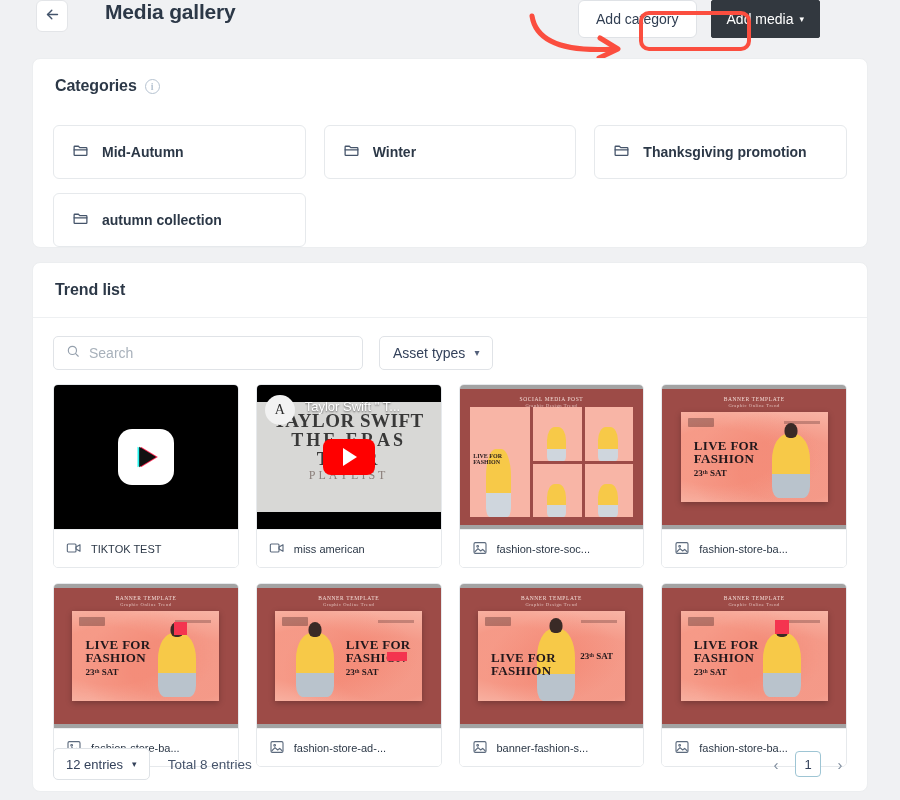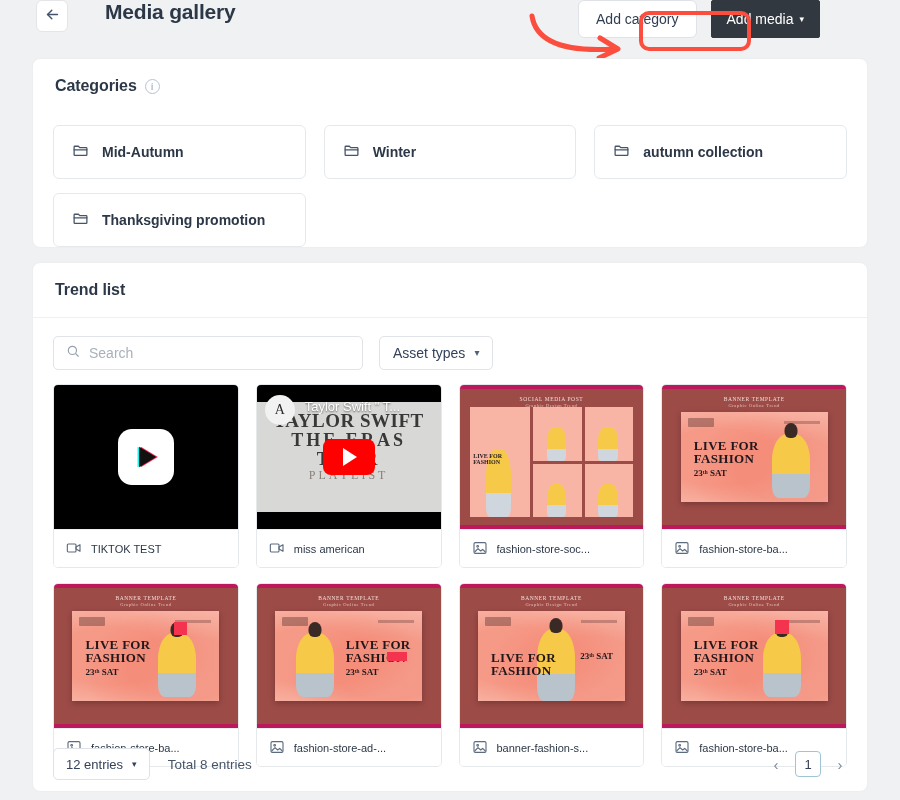--- a/index.html
+++ b/index.html
@@ -191,21 +191,21 @@
     display: flex; align-items: center; justify-content: center; z-index: 5;
   }
   .yt-play::after {
     content: ""; width: 0; height: 0;
     border-left: 14px solid #fff;
     border-top: 9px solid transparent; border-bottom: 9px solid transparent;
     margin-left: 3px;
   }
 
   
-  .thumb.poster { background: #be185d; padding: 4px 0; }
+  .thumb.poster { background: #a3a3a3; padding: 4px 0; }
   .poster-inner {
     width: 100%; height: 100%; background: #9d4b47;
     display: flex; align-items: center; justify-content: center;
     position: relative; overflow: hidden;
   }
   .banner {
     width: 80%; height: 66%; background: #f8b5a6; position: relative;
     box-shadow: 0 2px 6px rgba(0,0,0,.25); overflow: hidden;
   }
   .banner::before {
@@ -353,30 +353,30 @@
         </span>
         <span class="cat-label">Winter</span>
       </div>
       <div class="cat-item">
         <span>
           <svg viewBox="0 0 24 24" fill="none" stroke="currentColor" stroke-width="1.8" stroke-linecap="round" stroke-linejoin="round">
             <path d="M3 7a1 1 0 0 1 1-1h5l2 2h9a1 1 0 0 1 1 1v9a1 1 0 0 1-1 1H4a1 1 0 0 1-1-1z"></path>
             <line x1="3" y1="11" x2="21" y2="11"></line>
           </svg>
         </span>
-        <span class="cat-label">autumn collection</span>
+        <span class="cat-label">Thanksgiving promotion</span>
       </div>
       <div class="cat-item">
         <span>
           <svg viewBox="0 0 24 24" fill="none" stroke="currentColor" stroke-width="1.8" stroke-linecap="round" stroke-linejoin="round">
             <path d="M3 7a1 1 0 0 1 1-1h5l2 2h9a1 1 0 0 1 1 1v9a1 1 0 0 1-1 1H4a1 1 0 0 1-1-1z"></path>
             <line x1="3" y1="11" x2="21" y2="11"></line>
           </svg>
         </span>
-        <span class="cat-label">Thanksgiving promotion</span>
+        <span class="cat-label">autumn collection</span>
       </div>
     </div>
   </div>
 
   <div class="panel" id="media-panel">
     <div class="panel-head">
       <span class="panel-title">Trend list</span>
     </div>
     <div class="panel-divider"></div>
 

